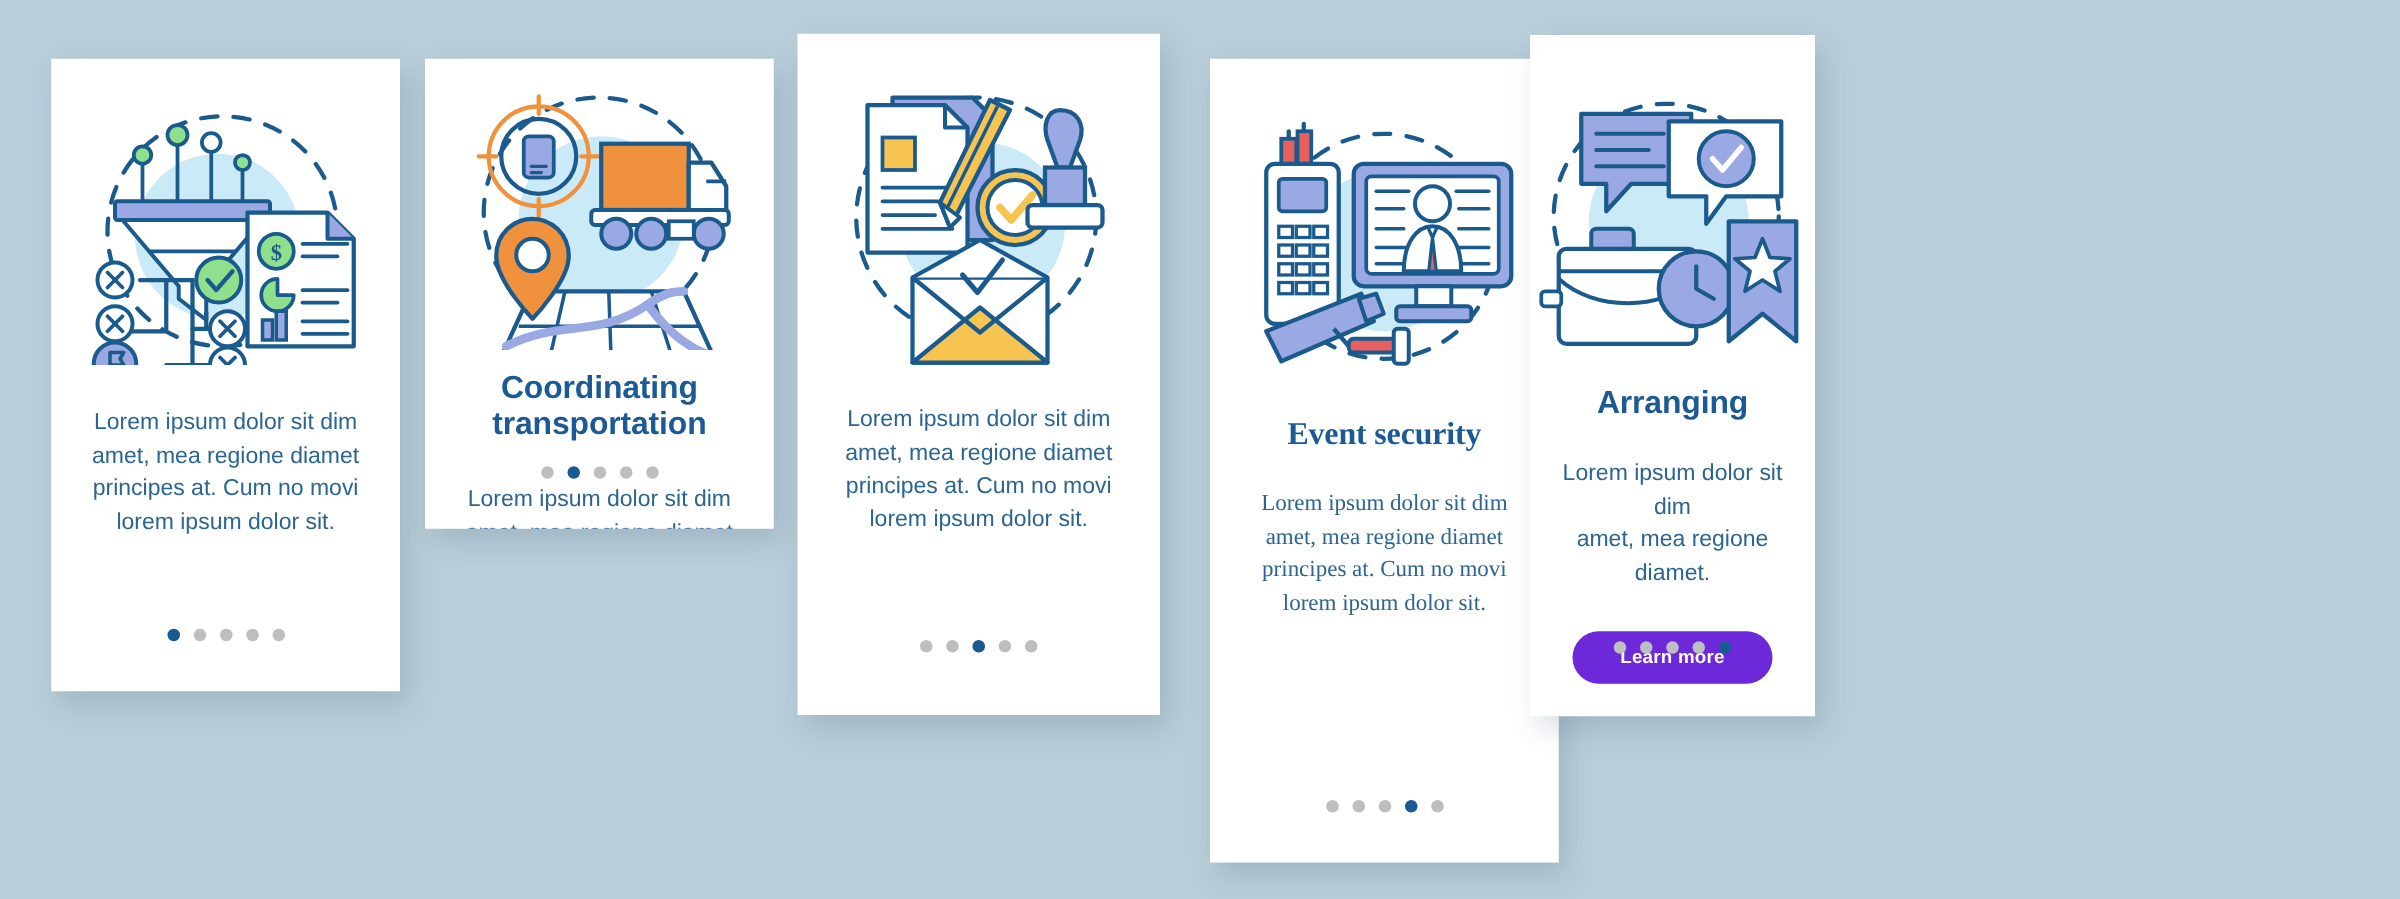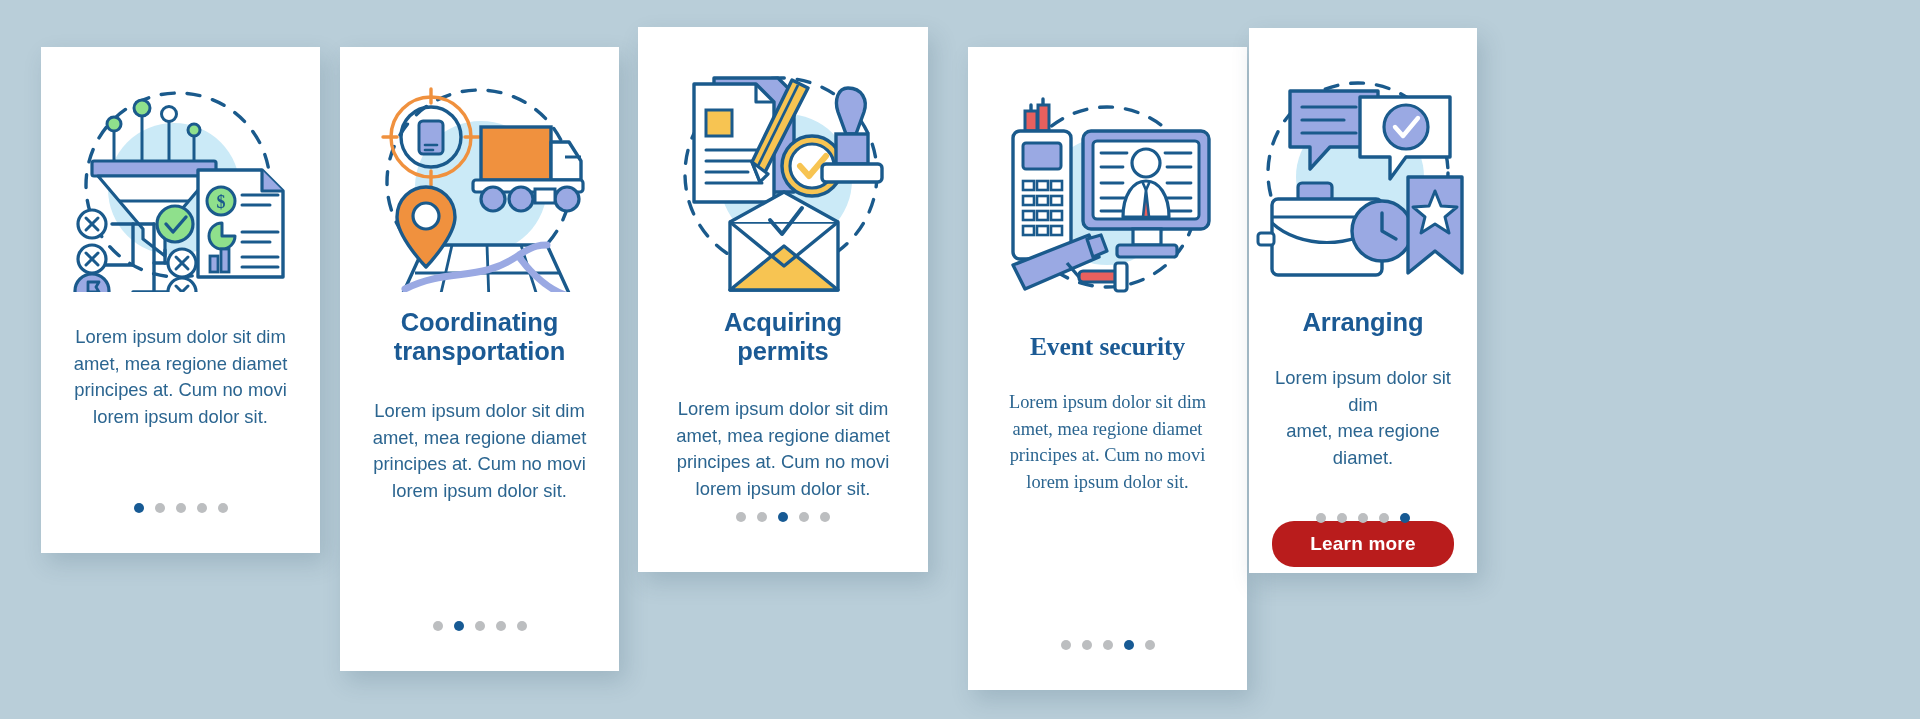--- a/index.html
+++ b/index.html
@@ -35,24 +35,24 @@
     box-shadow: 6px 10px 22px rgba(40, 70, 95, 0.18);
     display: flex;
     flex-direction: column;
     align-items: center;
     box-sizing: border-box;
     overflow: hidden;
   }
 
   
   .card.c0 { left: 41px;   top: 47px; width: 279px; height: 506px; }
-  .card.c1 { left: 340px;  top: 47px; width: 279px; height: 624px; }
+  .card.c1 { left: 340px;  top: 47px; width: 279px; height: 376px; }
   .card.c2 { left: 638px;  top: 27px; width: 290px; height: 545px; }
   .card.c3 { left: 968px;  top: 47px; width: 279px; height: 643px; font-family: Liberation Serif, serif; }
-  .card.c4 { left: 1249px; top: 28px; width: 228px; height: 545px; }
+  .card.c4 { left: 1224px; top: 28px; width: 228px; height: 545px; }
 
   .illus-wrap {
     width: 100%;
     display: flex;
     justify-content: center;
     align-items: flex-end;
     box-sizing: border-box;
   }
   .card.c0 .illus-wrap { height: 245px; padding-top: 18px; }
   .card.c1 .illus-wrap { height: 245px; padding-top: 18px; }
@@ -88,25 +88,25 @@
     padding: 0 14px;
     white-space: pre-line;
   }
   .card.c0 .card-body { margin-top: 32px; }
   .card.c1 .card-body { margin-top: 32px; }
   .card.c2 .card-body { margin-top: 30px; }
   .card.c3 .card-body { margin-top: 28px; }
   .card.c4 .card-body { margin-top: 28px; }
 
   .learn-more {
-    margin-top: 38px;
-    background: #b91c1c;
+    margin-top: 22px;
+    background: #6d28d9;
     color: #ffffff;
     font-weight: bold;
-    font-size: 19px;
+    font-size: 15px;
     letter-spacing: 0.2px;
     border: none;
     border-radius: 22px;
     padding: 13px 38px 14px 38px;
     cursor: pointer;
     font-family: "Liberation Sans", sans-serif;
     line-height: 1;
   }
 
   .dots {
@@ -314,22 +314,20 @@
           <rect x="168" y="72" width="32" height="30" fill="#9aa9e3" stroke="#1a5a8c" stroke-width="3.4"></rect>
           <rect x="154" y="102" width="60" height="18" rx="4" fill="#ffffff" stroke="#1a5a8c" stroke-width="3.4"></rect>
 
           <path d="M62 160 L170 160 L170 228 L62 228 Z" fill="#ffffff" stroke="#1a5a8c" stroke-width="3.4" stroke-linejoin="round"></path>
           <path d="M62 160 L116 130 L170 160" fill="#ffffff" stroke="#1a5a8c" stroke-width="3.4" stroke-linejoin="round"></path>
           <path d="M62 228 L170 228 L116 184 Z" fill="#f7c452" stroke="#1a5a8c" stroke-width="3.4" stroke-linejoin="round"></path>
           <path d="M62 160 L116 204 L170 160" fill="none" stroke="#1a5a8c" stroke-width="3.4" stroke-linejoin="round"></path>
           <path d="M102 158 L114 172 L134 146" fill="none" stroke="#1a5a8c" stroke-width="4" stroke-linecap="round" stroke-linejoin="round"></path>
         </svg>
       </div>
-      <h2 class="card-title">Acquiring
-permits</h2>
       <p class="card-body">Lorem ipsum dolor sit dim
 amet, mea regione diamet
 principes at. Cum no movi
 lorem ipsum dolor sit.</p>
       <div class="dots">
         <span class="dot"></span>
         <span class="dot"></span>
         <span class="dot active"></span>
         <span class="dot"></span>
         <span class="dot"></span>

